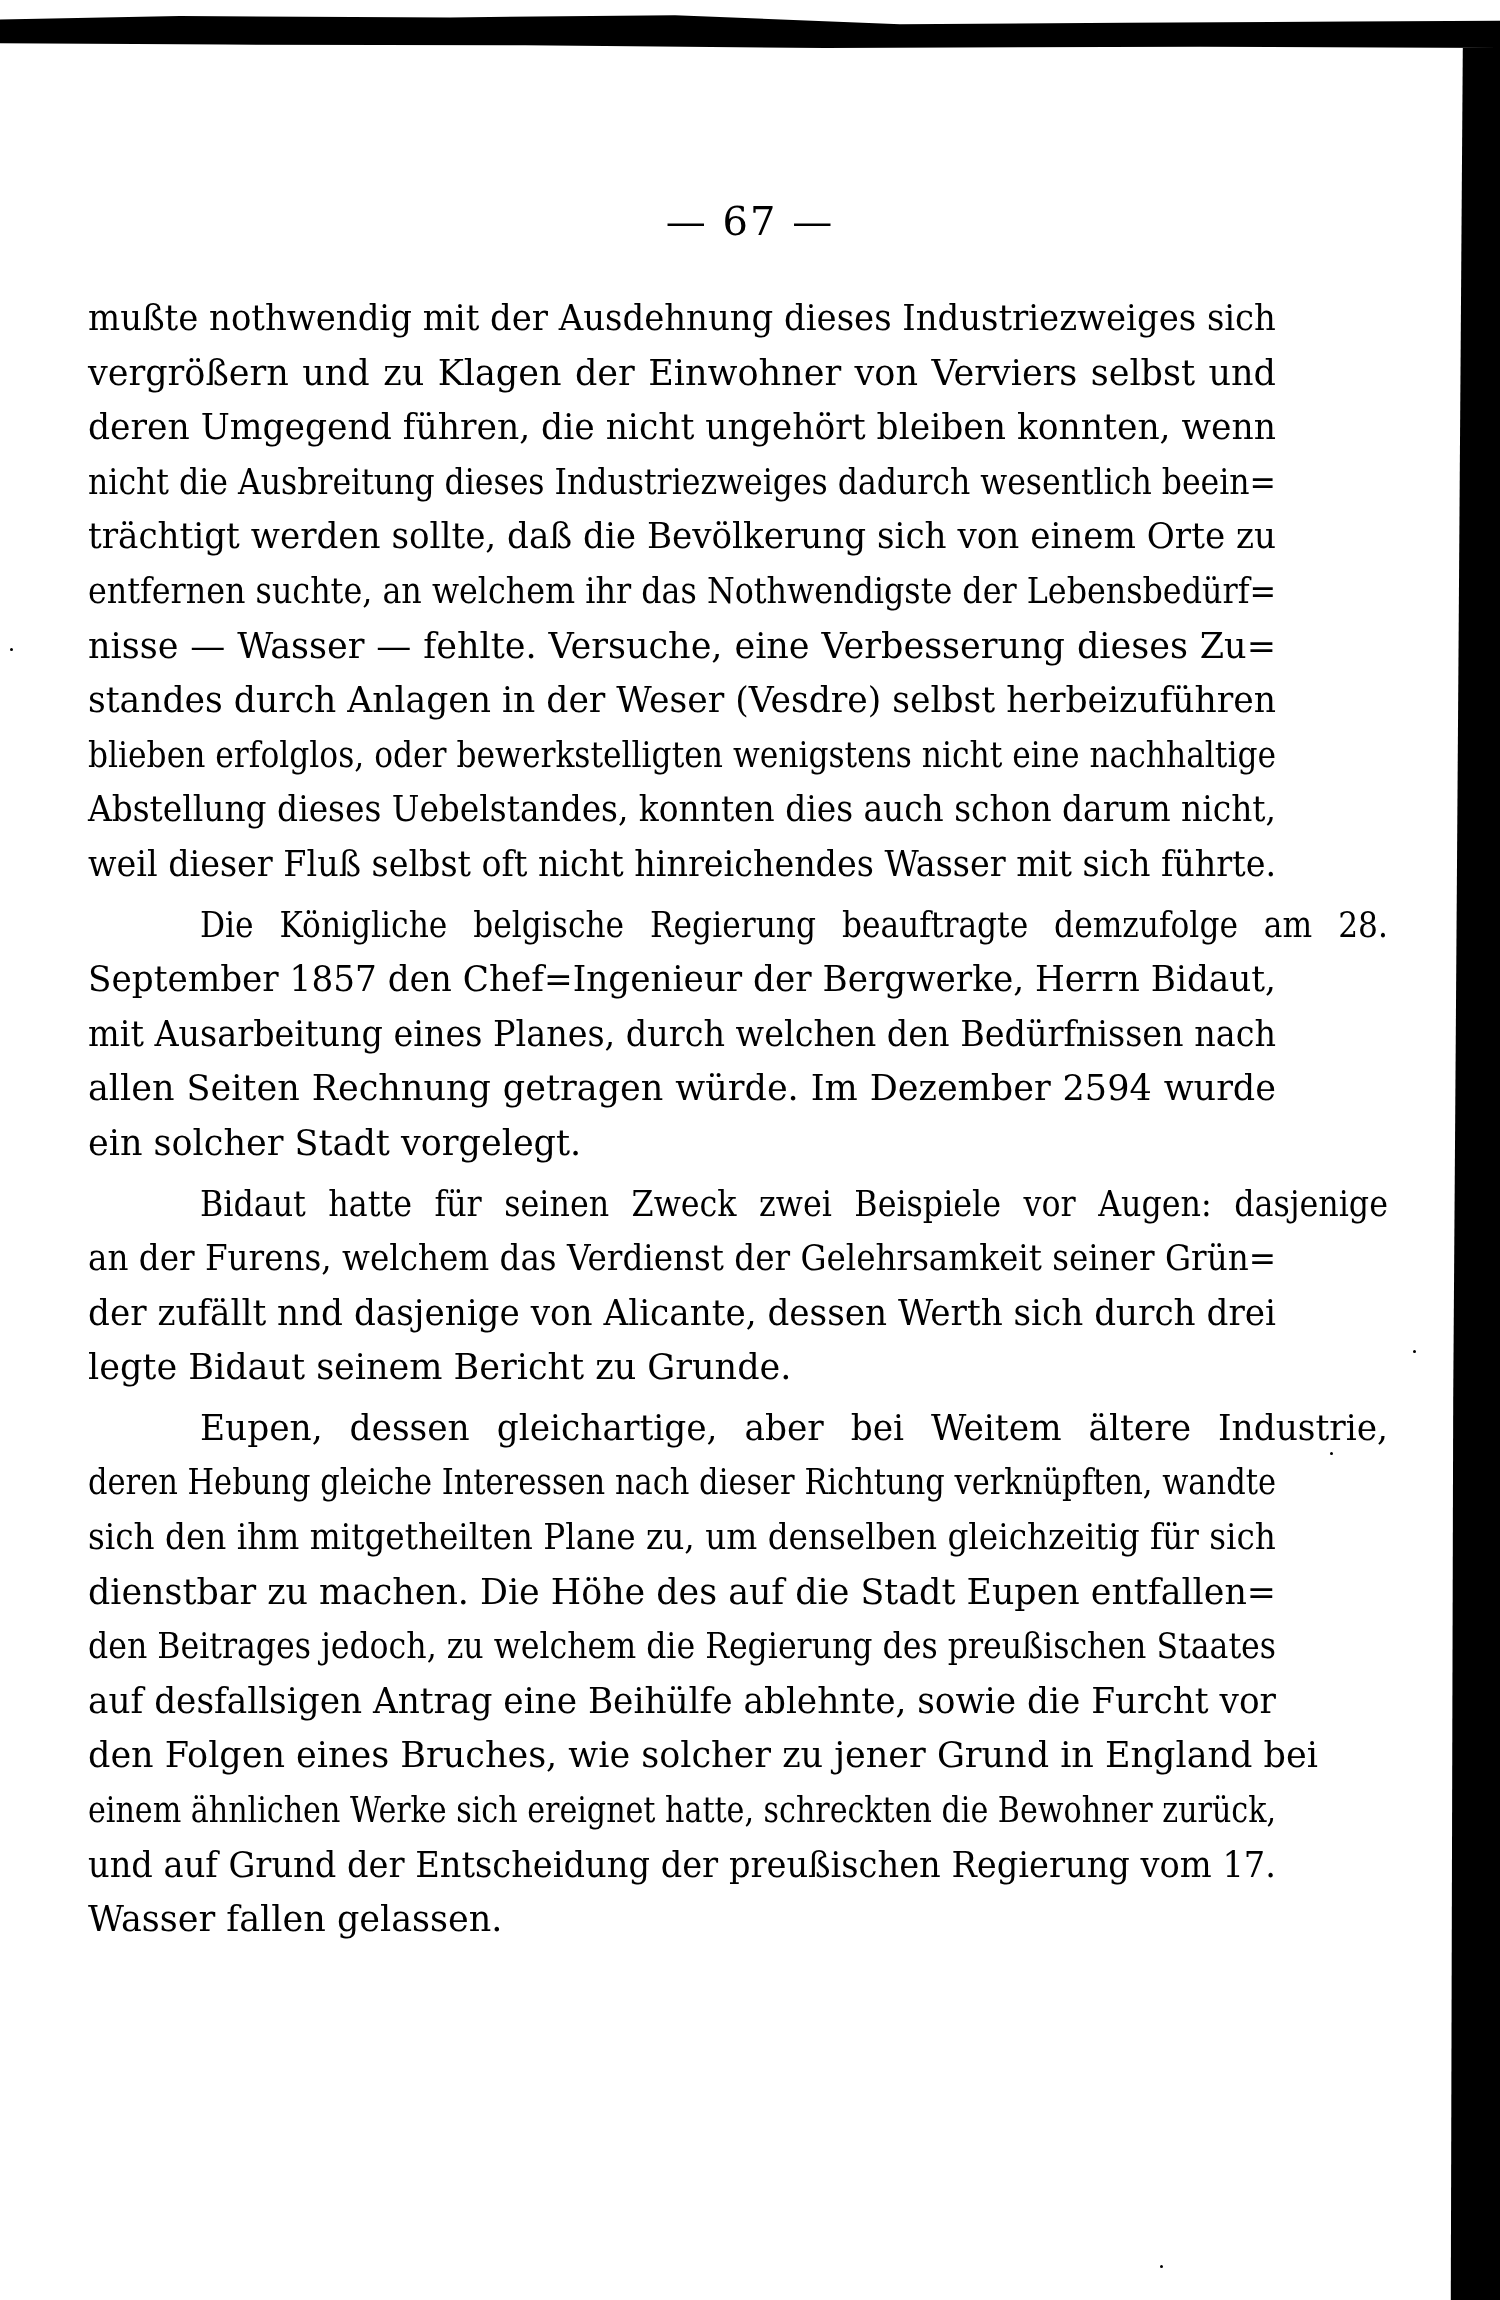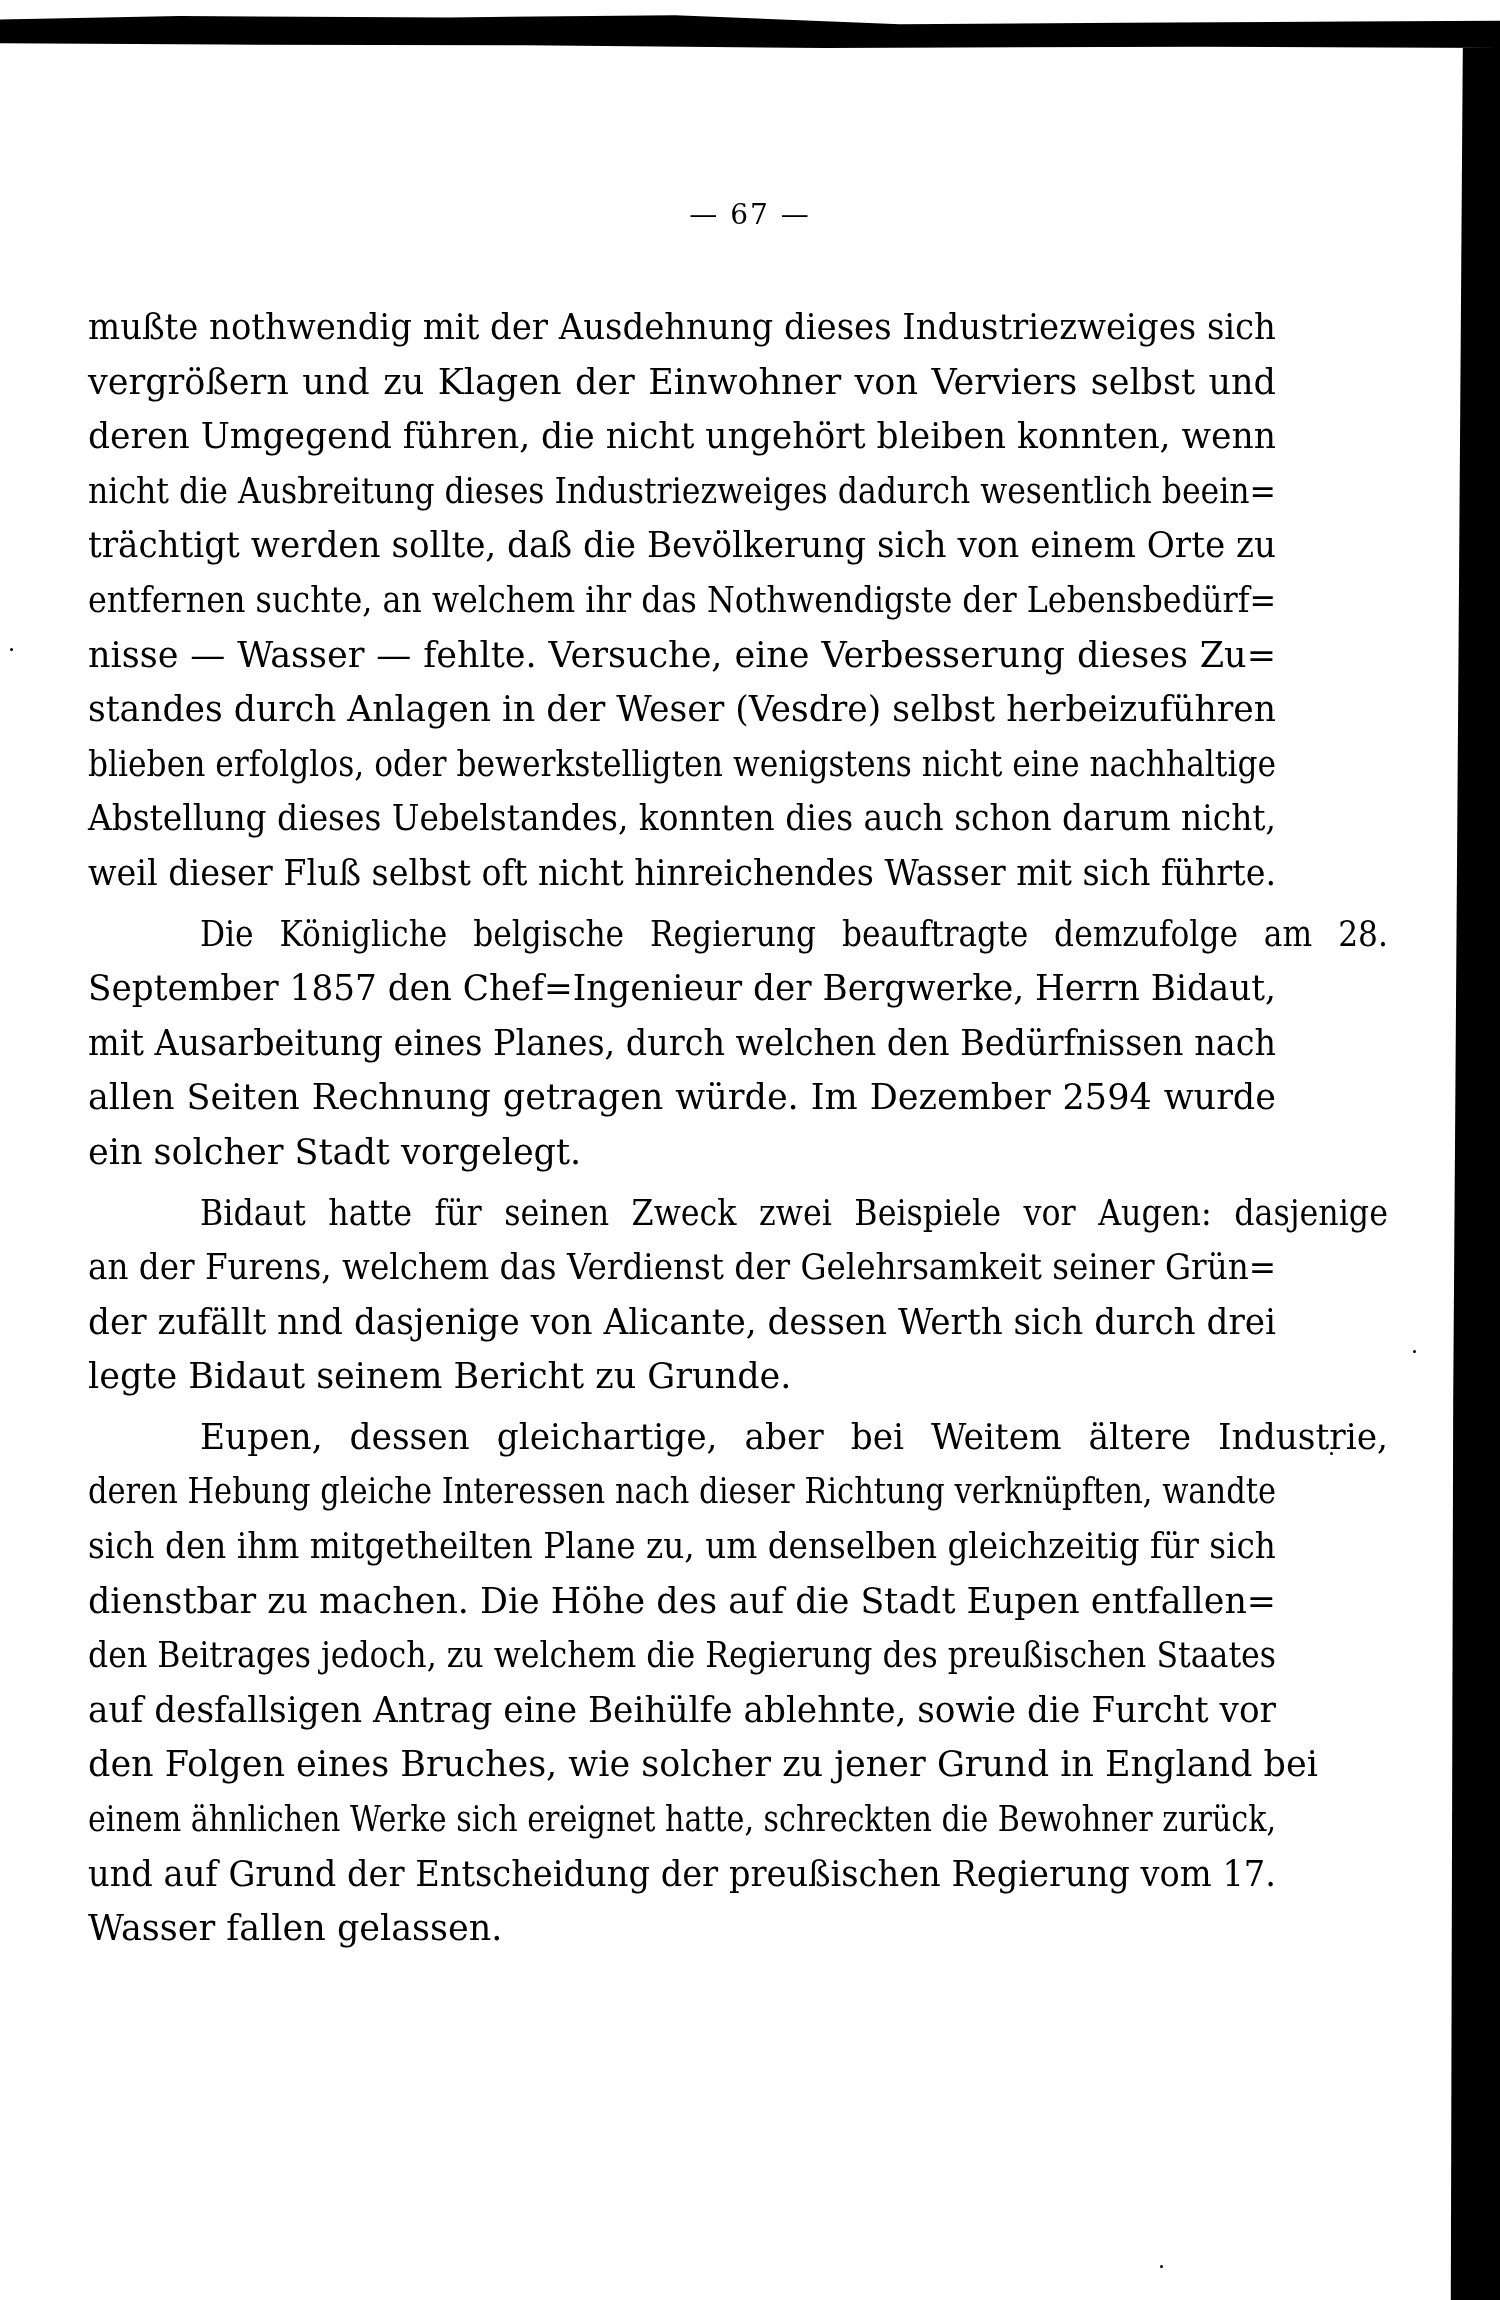--- a/index.html
+++ b/index.html
@@ -14,24 +14,24 @@
       background: #000;
       clip-path: polygon(0 16%, 12% 6%, 30% 10%, 45% 4%, 60% 30%, 75% 26%, 90% 22%, 100% 20%, 100% 100%, 80% 96%, 55% 100%, 35% 92%, 15% 90%, 0 86%);
     }
     .right-border {
       position: absolute; top: 48px; right: 0; width: 60px; height: 2252px;
       background: #000;
       clip-path: polygon(38% 0, 100% 0, 100% 100%, 18% 100%, 22% 60%, 30% 30%);
     }
     .page-number {
       position: absolute; left: 0; width: 1500px; top: 198px;
-      text-align: center; font-size: 28px; letter-spacing: 2px;
+      text-align: center; font-size: 40px; letter-spacing: 2px;
     }
     .text-block {
-      position: absolute; left: 88px; top: 300px; width: 1188px;
+      position: absolute; left: 88px; top: 291px; width: 1188px;
     }
     .line {
       display: block; height: 54.6px; line-height: 54.6px;
       font-size: 35px; white-space: nowrap;
       text-align: justify; text-align-last: justify;
       transform-origin: left center;
     }
     .line.last { text-align-last: left; }
     .line.indent { padding-left: 112px; }
     .para-gap { height: 6px; }

